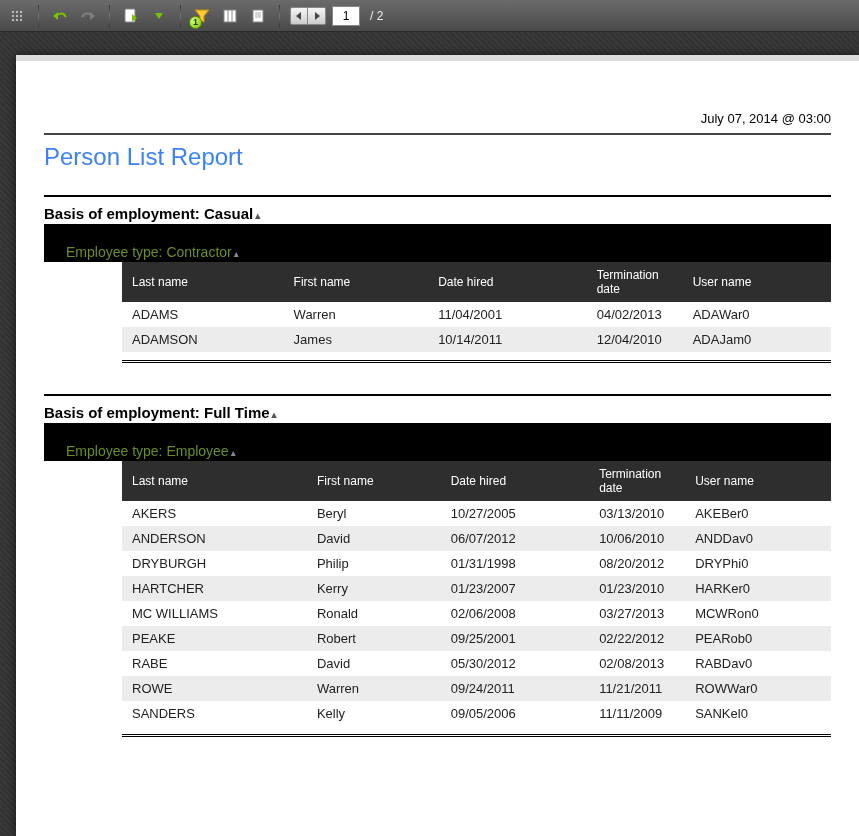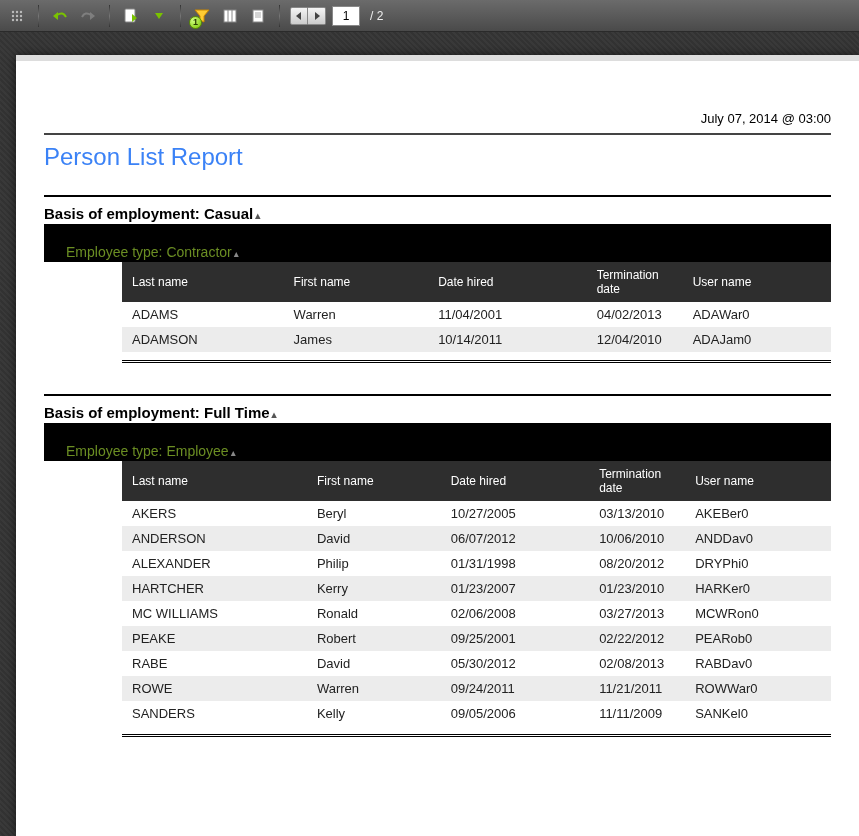--- a/index.html
+++ b/index.html
@@ -311,21 +311,21 @@
                   <td>AKEBer0</td>
                 </tr>
                 <tr>
                   <td>ANDERSON</td>
                   <td>David</td>
                   <td>06/07/2012</td>
                   <td>10/06/2010</td>
                   <td>ANDDav0</td>
                 </tr>
                 <tr>
-                  <td>ALEXANDER</td>
+                  <td>DRYBURGH</td>
                   <td>Philip</td>
                   <td>01/31/1998</td>
                   <td>08/20/2012</td>
                   <td>DRYPhi0</td>
                 </tr>
                 <tr>
                   <td>HARTCHER</td>
                   <td>Kerry</td>
                   <td>01/23/2007</td>
                   <td>01/23/2010</td>

